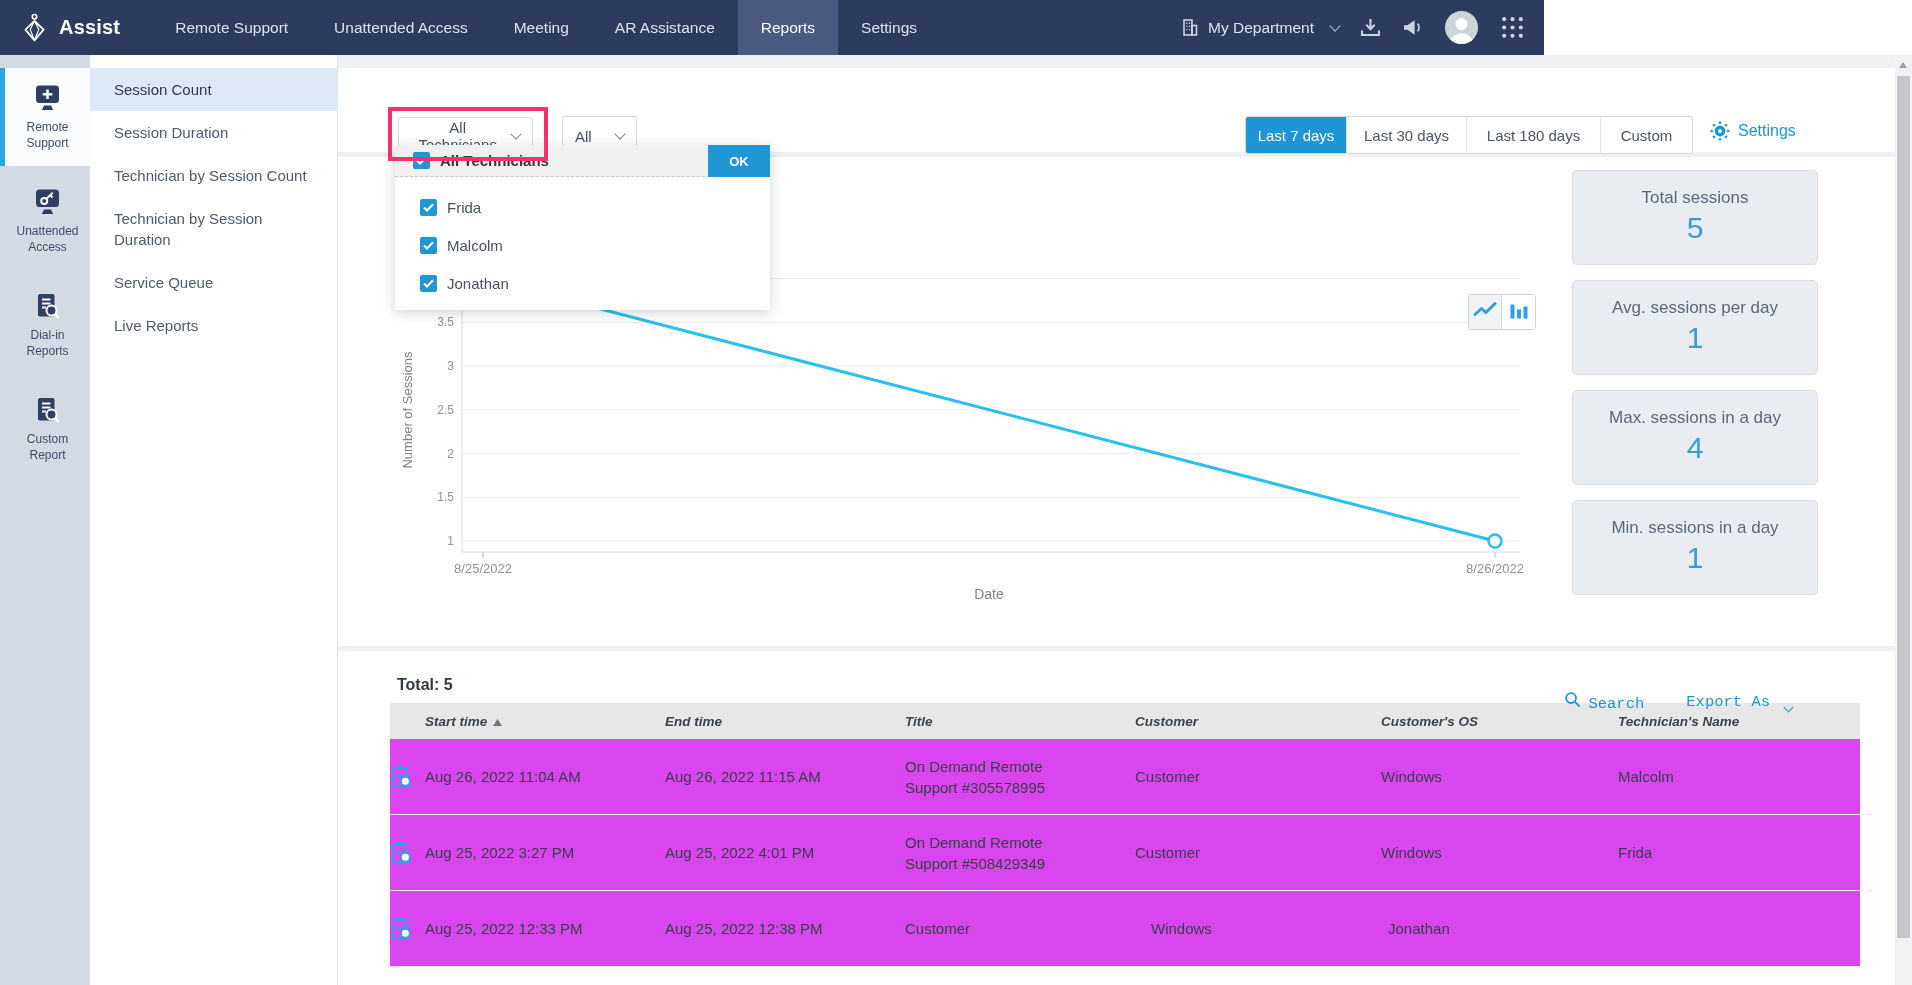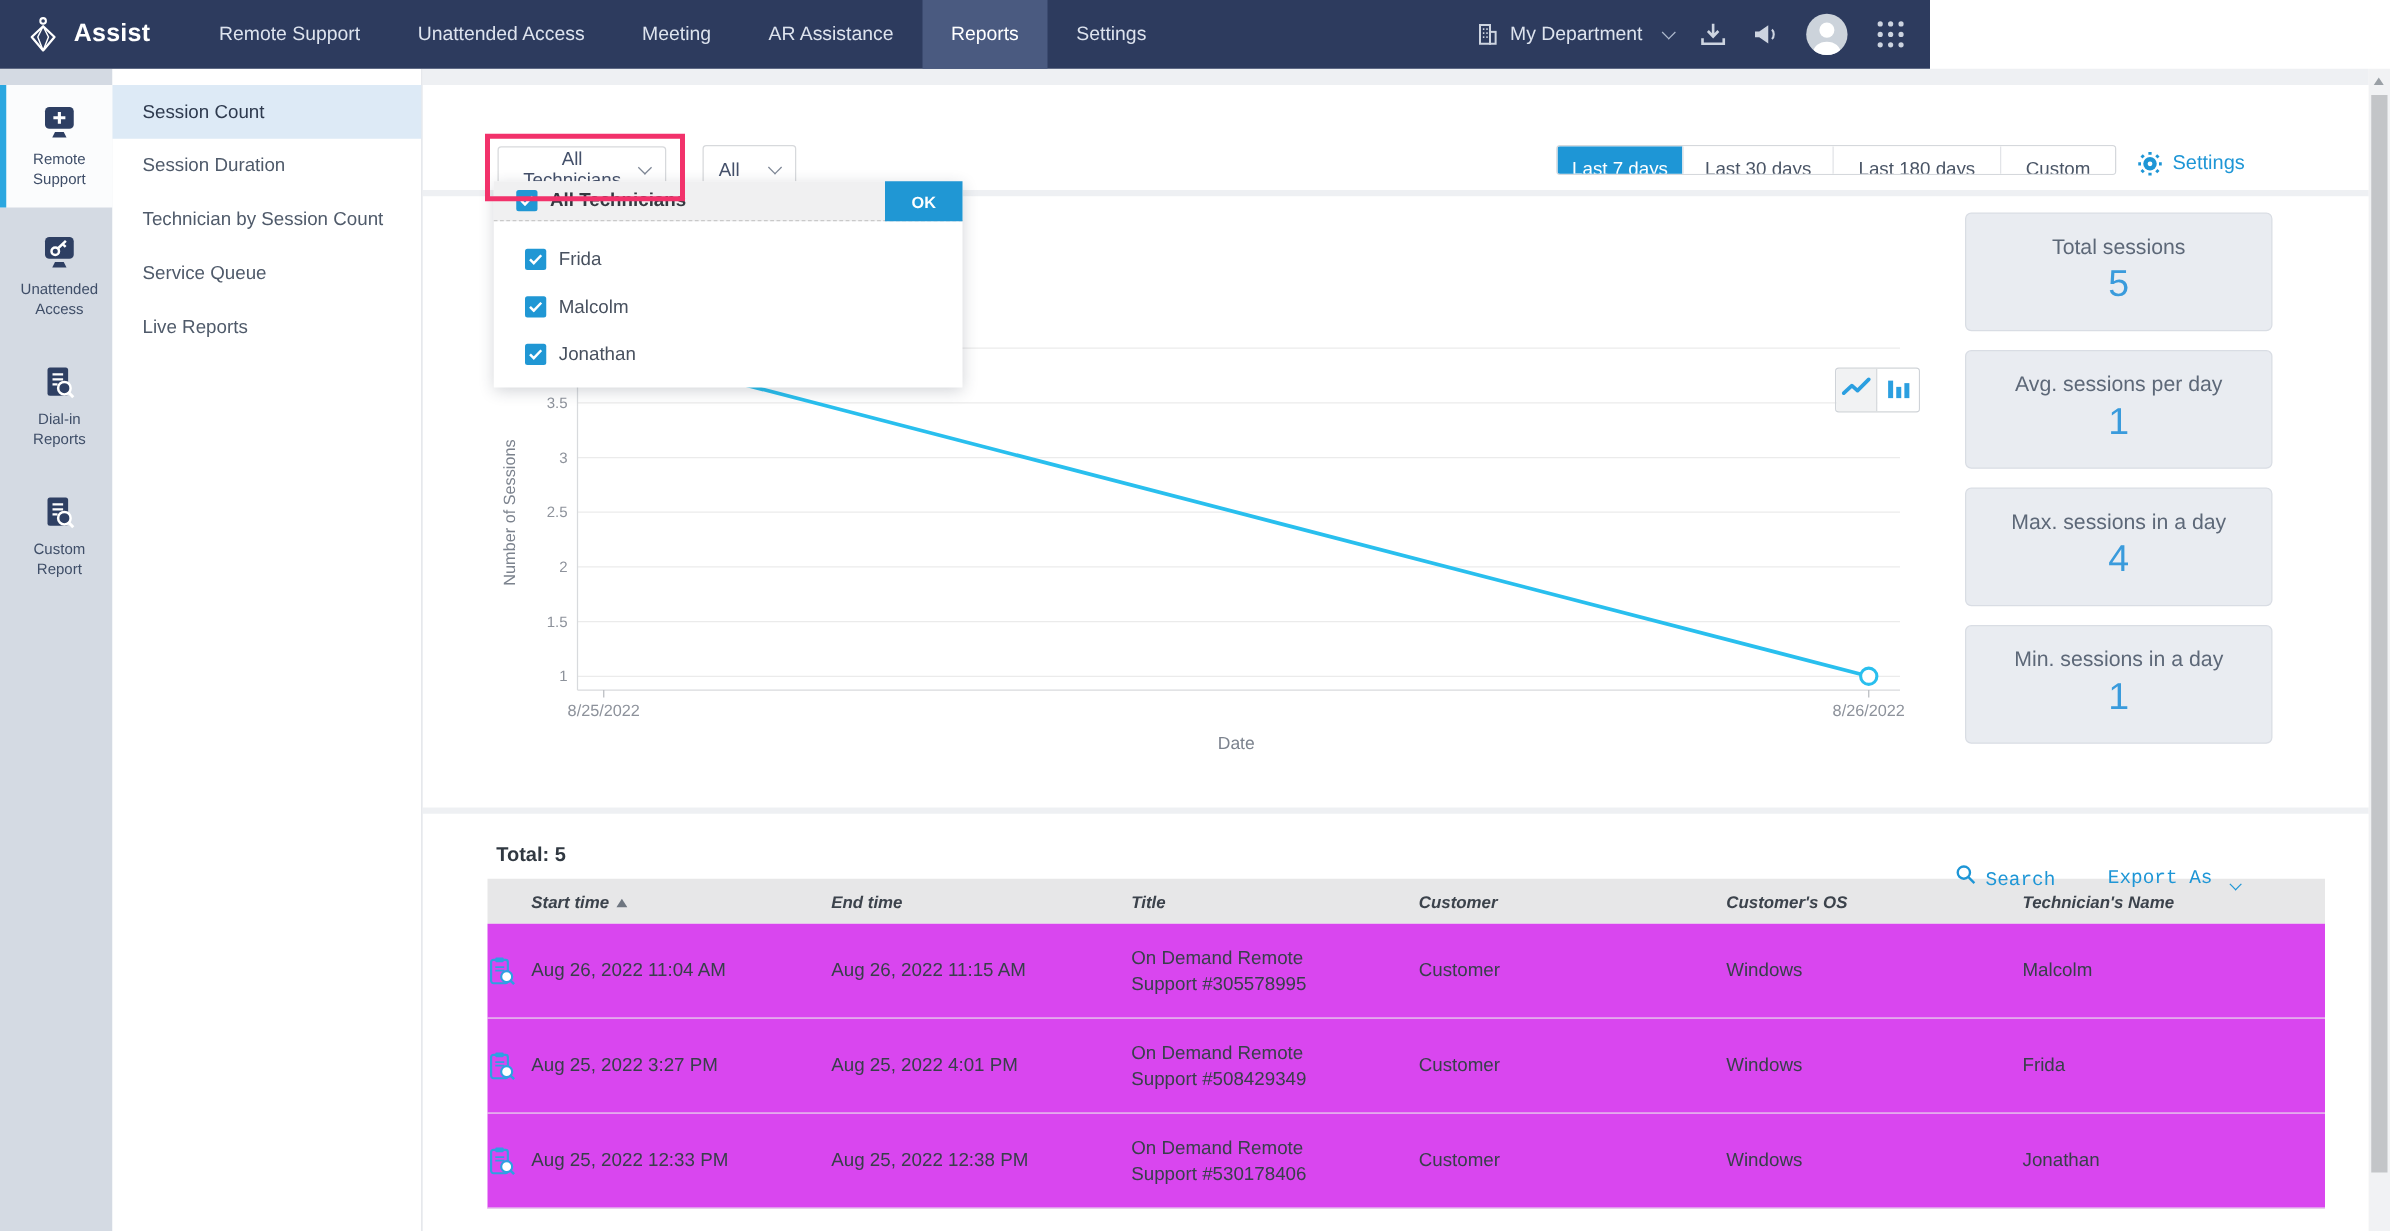--- a/index.html
+++ b/index.html
@@ -44,21 +44,21 @@
 
   .toolbar { position:absolute; top:13px; left:0; width:1557px; height:84px; background:#fff; }
   .filter-btn { position:absolute; background:#fff; border:1px solid #d7d9dc; border-radius:3px;
                 display:flex; align-items:center; justify-content:space-between; padding:0 12px;
                 font-size:15px; color:#44506a; font-family:inherit; cursor:pointer; }
   .filter-btn.tech { left:60px; top:49px; width:135px; height:38px; z-index:41; }
   .filter-btn.type { left:224px; top:48px; width:75px; height:40px; }
   .annotation-box { position:absolute; left:50px; top:39px; width:160px; height:54px;
                     border:4px solid #f2326b; z-index:55; pointer-events:none; }
 
-  .ranges { position:absolute; left:907px; top:48px; height:24px; display:flex;
+  .ranges { position:absolute; left:907px; top:48px; height:38px; display:flex;
             border:1px solid #d5d8dc; border-radius:3px; overflow:hidden; background:#fff; }
   .range-btn { height:36px; border:none; background:#fff; color:#4a5566; font-size:15px;
                font-family:inherit; cursor:pointer; border-left:1px solid #e2e4e8; }
   .range-btn:first-child { border-left:none; }
   .range-btn.active { background:#1e96d6; color:#fff; }
   .settings { position:absolute; left:1372px; top:53px; display:flex; align-items:center; gap:8px;
               background:none; border:none; color:#1e96d6; font-size:16px; font-family:inherit; cursor:pointer; }
 
   .content-card { position:absolute; top:102px; left:0; width:1557px; height:489px; background:#fff; }
   #chart { position:absolute; left:52px; top:105px; width:1180px; height:450px; z-index:10; }
@@ -227,20 +227,21 @@
             <path d="M21 22l3.6 3.8" stroke="#fff" stroke-width="2.3"></path>
           </svg></span>
         <div class="is-label">Custom Report</div>
       </div>
     </aside>
 
   <aside class="menu-sidebar" id="menu-sidebar">
       <div class="menu-item active">Session Count</div>
       <div class="menu-item">Session Duration</div>
       <div class="menu-item">Technician by Session Count</div>
+      <div class="menu-item">Technician by Session Duration</div>
       <div class="menu-item">Service Queue</div>
       <div class="menu-item">Live Reports</div>
     </aside>
 
   <main class="main">
 
     <div class="toolbar">
       <button class="filter-btn tech">
         <span>All Technicians</span>
         <span class="chev"></span>
@@ -450,21 +451,20 @@
               <svg width="23" height="26" viewBox="0 0 24 26">
                 <rect x="3" y="3.5" width="14" height="19.5" rx="2" fill="none" stroke="#2ea0e2" stroke-width="1.8"></rect>
                 <rect x="6.5" y="1.5" width="7" height="4" rx="1" fill="#2ea0e2"></rect>
                 <path d="M6.5 9.5h7.5M6.5 12.5h7.5" stroke="#2ea0e2" stroke-width="1.5"></path>
                 <circle cx="16" cy="17.5" r="4.6" fill="#fff" stroke="#2ea0e2" stroke-width="1.8"></circle>
                 <path d="M19.2 20.8l3 3" stroke="#2ea0e2" stroke-width="2.2"></path>
               </svg>
             </span>
             <div class="cell c0"><span>Aug 25, 2022 12:33 PM</span></div>
             <div class="cell c1"><span>Aug 25, 2022 12:38 PM</span></div>
-            <div class="cell c2 wrap"><span>On Demand Remote Support #530178406</span></div>
             <div class="cell c3"><span>Customer</span></div>
             <div class="cell c4"><span>Windows</span></div>
             <div class="cell c5"><span>Jonathan</span></div>
           </div>
         </div>
     </div>
 
   </main>
 
   <div class="scrollbar">

